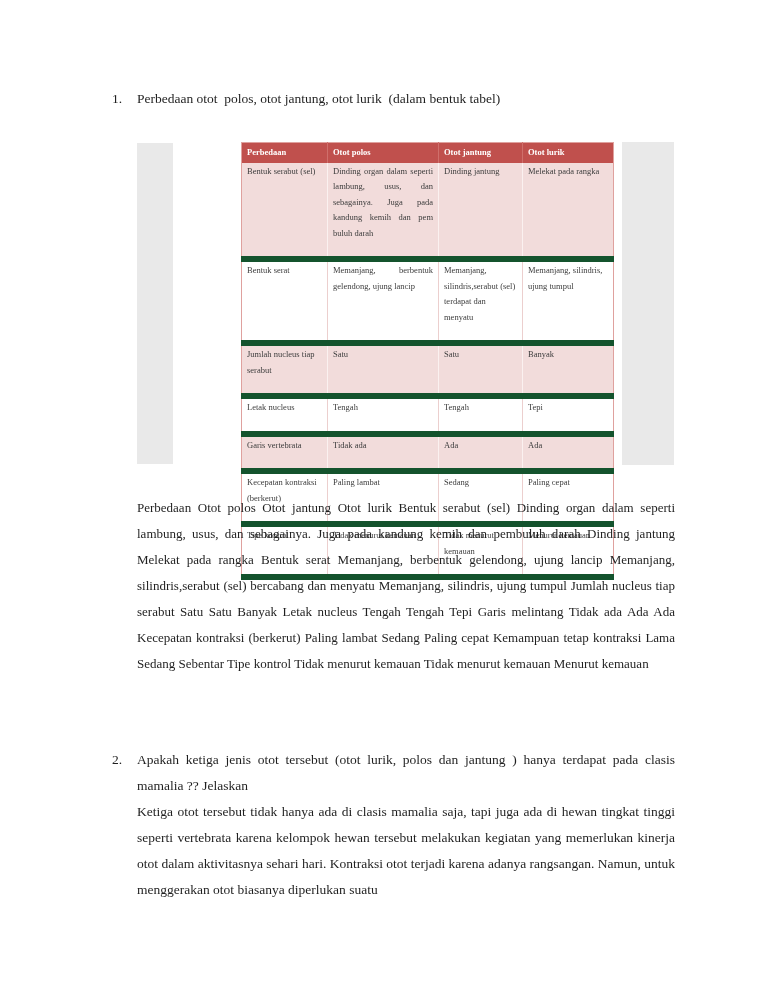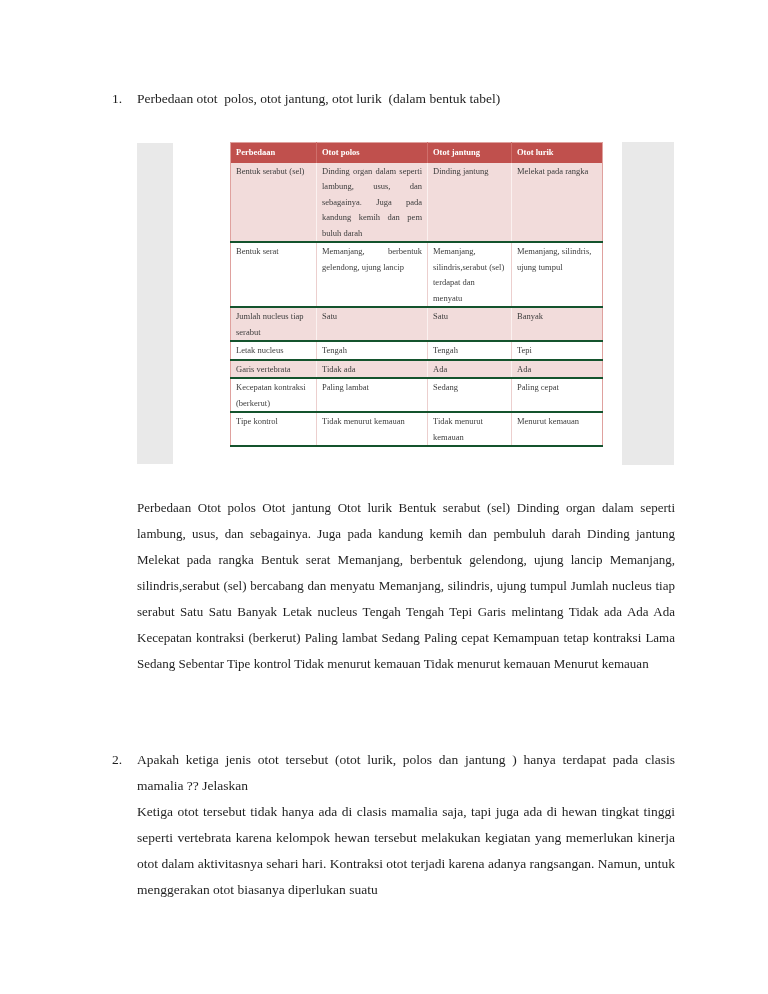--- a/index.html
+++ b/index.html
@@ -27,43 +27,43 @@
   .title-text { white-space: pre-wrap; }
 
   
   #figure { position: absolute; top: 142px; left: 137px; width: 537px; height: 323px; }
   .ph { position: absolute; background: #e9e9e9; }
   #ph-left  { left: 0;     top: 1px; width: 36px; height: 321px; }
   #ph-right { left: 485px; top: 0;   width: 52px; height: 323px; }
 
   table.cmp {
     position: absolute;
-    left: 93px; top: 0;
+    left: 104px; top: 0;
     width: 372px;
     border-collapse: collapse;
     table-layout: fixed;
     font-size: 8.5px;
     line-height: 15.5px;
     color: #3d3d3d;
     border: 1px solid #dfa19e;
   }
   table.cmp th {
     background: #c0504d;
     color: #ffffff;
     font-weight: bold;
     text-align: left;
     padding: 2px 5px;
     height: 17px;
     border-right: 1px solid #cf6f6b;
   }
   table.cmp td {
     vertical-align: top;
     text-align: left;
-    padding: 1px 5px 0 5px;
-    border-bottom: 2px solid #14532d;
+    padding: 1px 5px 15px 5px;
+    border-bottom: 6px solid #14532d;
     border-right: 1px solid #eccfce;
     background: #ffffff;
     font-family: Liberation Serif, serif;
   }
   table.cmp tr.band td { background: #f2dcdb; border-right-color: #fbf1f0; }
   table.cmp td.j { text-align: justify; }
   table.cmp td:last-child, table.cmp th:last-child { border-right: none; }
 
   
   #para1 {

